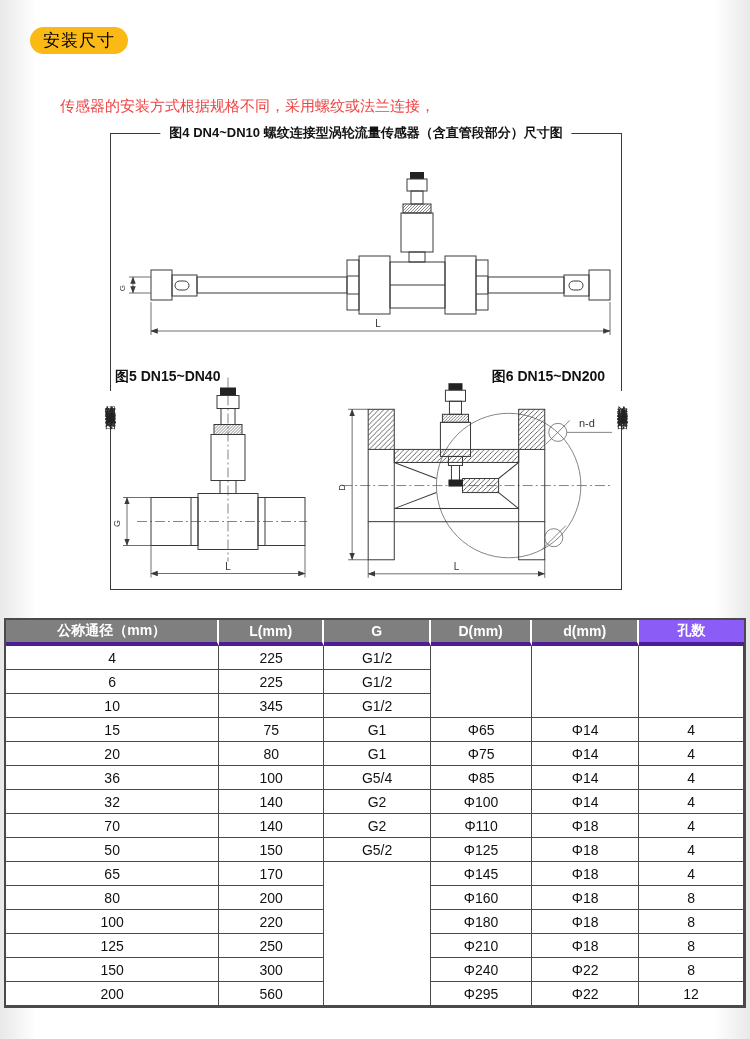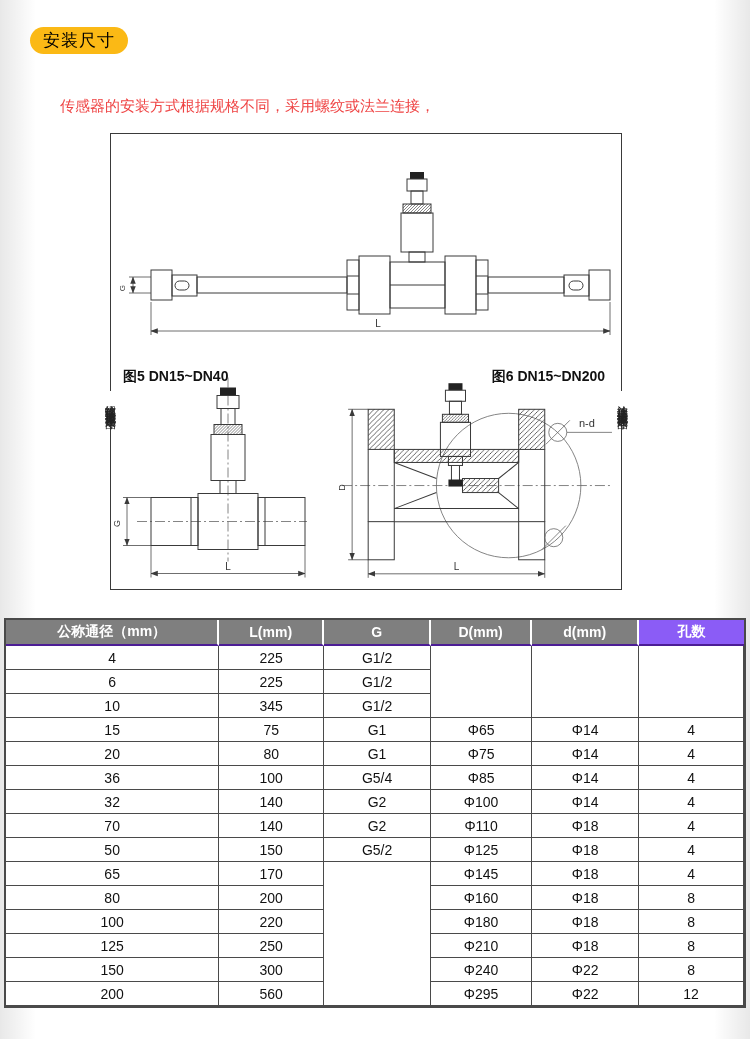--- a/index.html
+++ b/index.html
@@ -24,21 +24,21 @@
   .intro { position:absolute; left:60px; top:61px; z-index:2; font-size:15px; color:#ef4444;margin-top:36px; }
 
   .figs { position:absolute; left:110px; top:133px; width:512px; height:457px; z-index:1; }
   .panel { position:absolute; border:1px solid #3a3a3a; background:#fff; }
   .p4 { left:0;   top:0;     width:512px; height:229px; }
   .p5 { left:0;   top:228px; width:203px; height:229px; border-top:none; }
   .p6 { left:202px; top:228px; width:310px; height:229px; border-top:none; border-left:none; }
   .fig-title { font-weight:bold; font-size:13px; color:#111; white-space:nowrap; }
   .t4 { position:absolute; top:-10px; left:50%; transform:translateX(-50%);
         background:#fff; padding:0 9px; z-index:3; }
-  .t5 { position:absolute; top:7px; left:12px; font-size:14px; z-index:3; }
+  .t5 { position:absolute; top:7px; left:4px; font-size:14px; z-index:3; }
   .t6 { position:absolute; top:7px; right:16px; font-size:14px; z-index:3; }
   .vcap {
     position:absolute; z-index:3; background:#fff;
     writing-mode:vertical-rl; text-orientation:upright;
     font-size:11px; letter-spacing:1px; color:#222; padding:5px 0;
   }
   .vcap.vleft  { left:0;     top:258px; transform:translateX(-50%); }
   .vcap.vright { left:512px; top:258px; transform:translateX(-50%); }
 
   .panel svg { position:absolute; left:0; top:0; width:100%; height:100%; }
@@ -50,21 +50,21 @@
 
   table.spec {
     position:absolute; left:4px; top:618px; z-index:1;
     width:742px; table-layout:fixed;
     border-collapse:separate; border-spacing:0;
     border:2px solid #4a4a4a;
     font-size:14px;
   }
   table.spec th {
     color:#fff; font-weight:bold; height:26px;
-    border-right:2px solid #fff; border-bottom:2px solid #4c1d95;
+    border-right:2px solid #fff; border-bottom:4px solid #4c1d95;
     padding:0; text-align:center;
   }
   table.spec th:last-child { border-right:none; }
   table.spec td {
     height:24px; text-align:center; color:#111; padding:0;
     border-right:1px solid #4a4a4a; border-bottom:1px solid #4a4a4a;
     background:#fff;
   }
 </style>
 </head>
@@ -86,20 +86,21 @@
 
 <div class="edge-shade left"></div>
 <div class="edge-shade right"></div>
 
 <div class="badge" style="background: rgb(251, 185, 21);">安装尺寸</div>
 <div class="intro">传感器的安装方式根据规格不同，采用螺纹或法兰连接，</div>
 
 <div class="figs">
 
   <div class="panel p4">
+    <span class="fig-title t4">图4 DN4~DN10 螺纹连接型涡轮流量传感器（含直管段部分）尺寸图</span>
     <svg viewBox="0 0 510 227">
       <g class="ln">
 
         <rect x="40" y="136" width="21" height="30"></rect>
         <rect x="61" y="141" width="25" height="21"></rect>
         <rect x="64" y="147" width="14" height="9" rx="4.5"></rect>
         <rect x="86" y="143" width="150" height="16"></rect>
 
         <rect x="236" y="126" width="12" height="50"></rect>
         <line x1="236" y1="142" x2="248" y2="142"></line>

